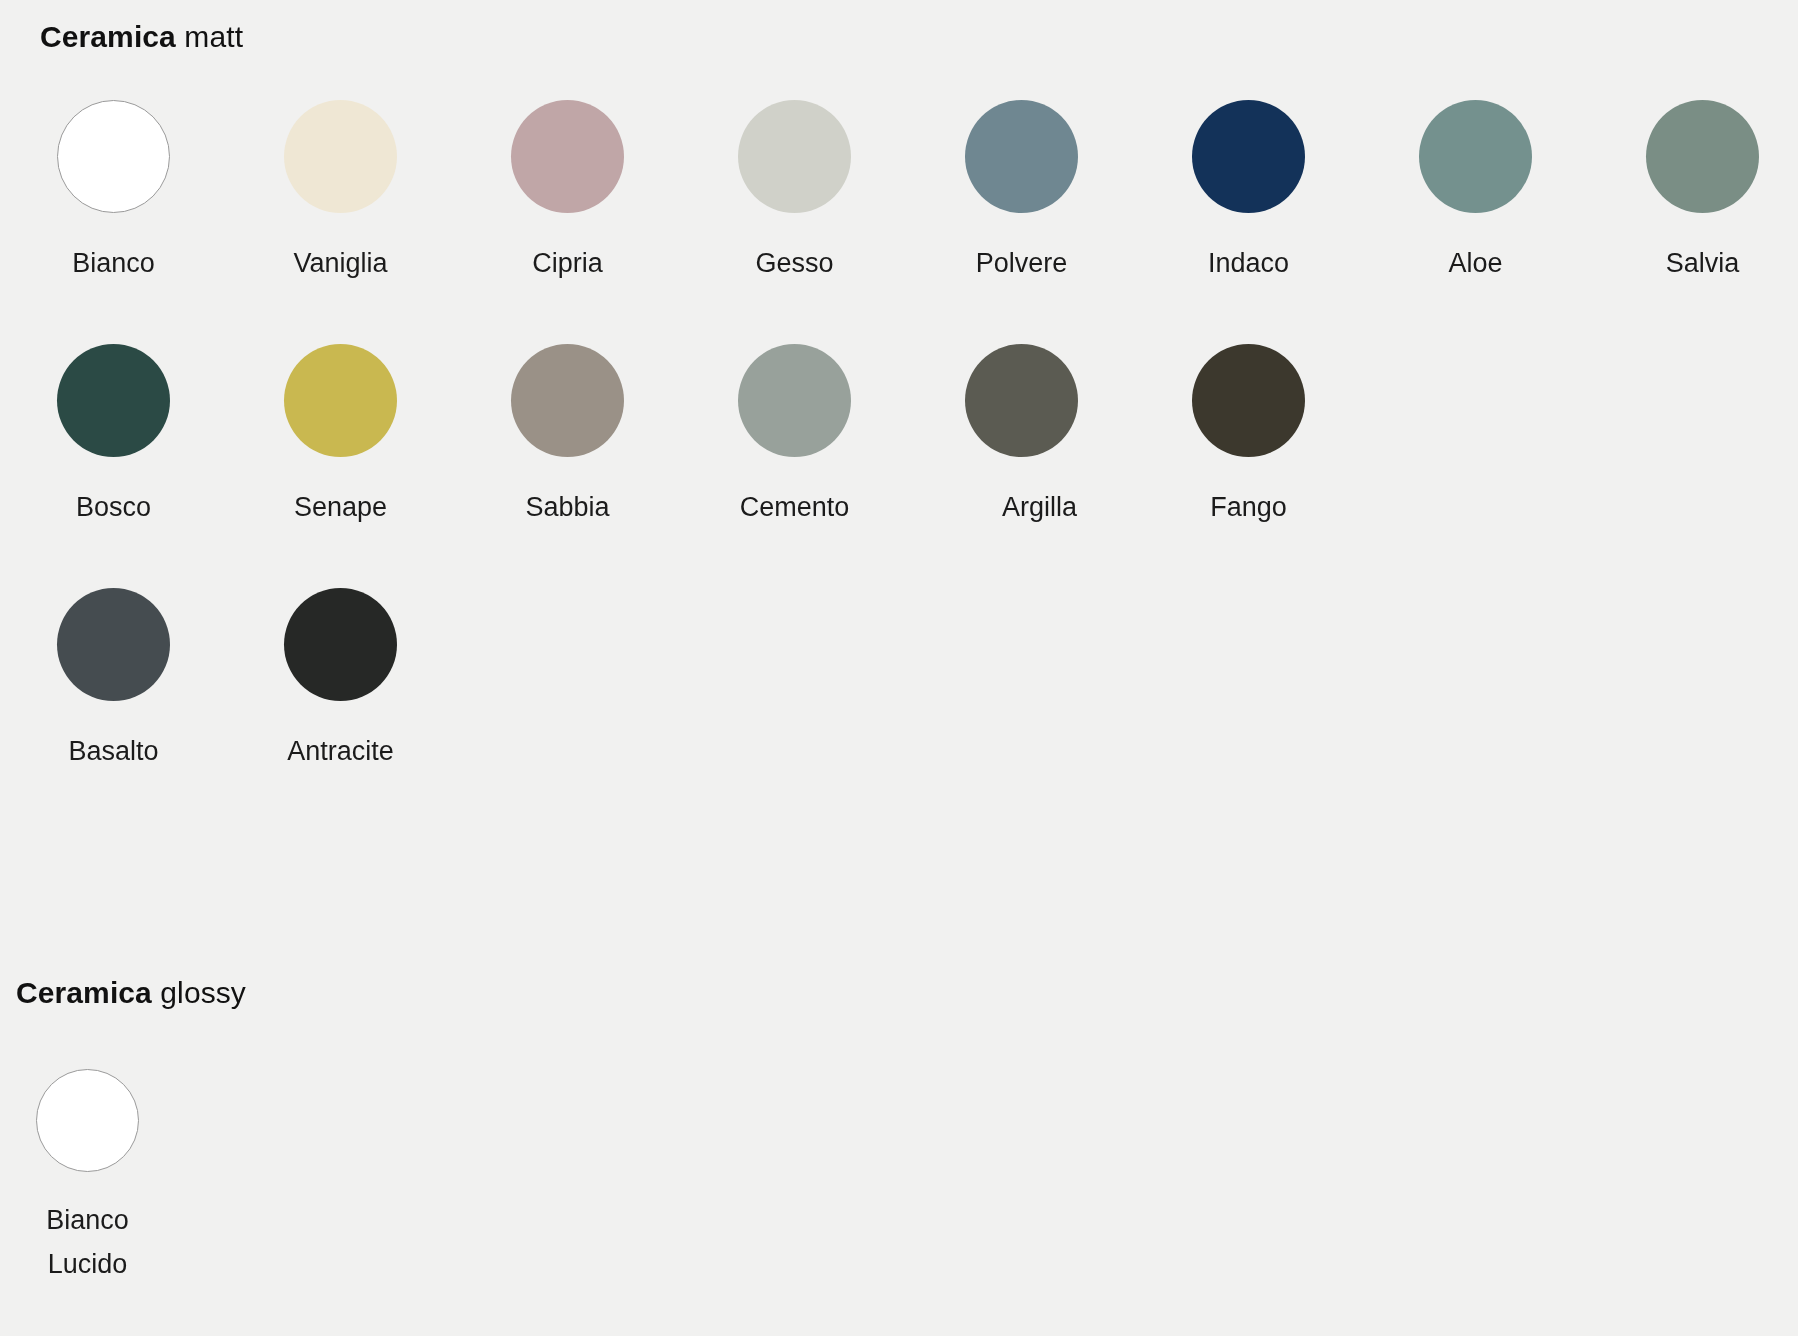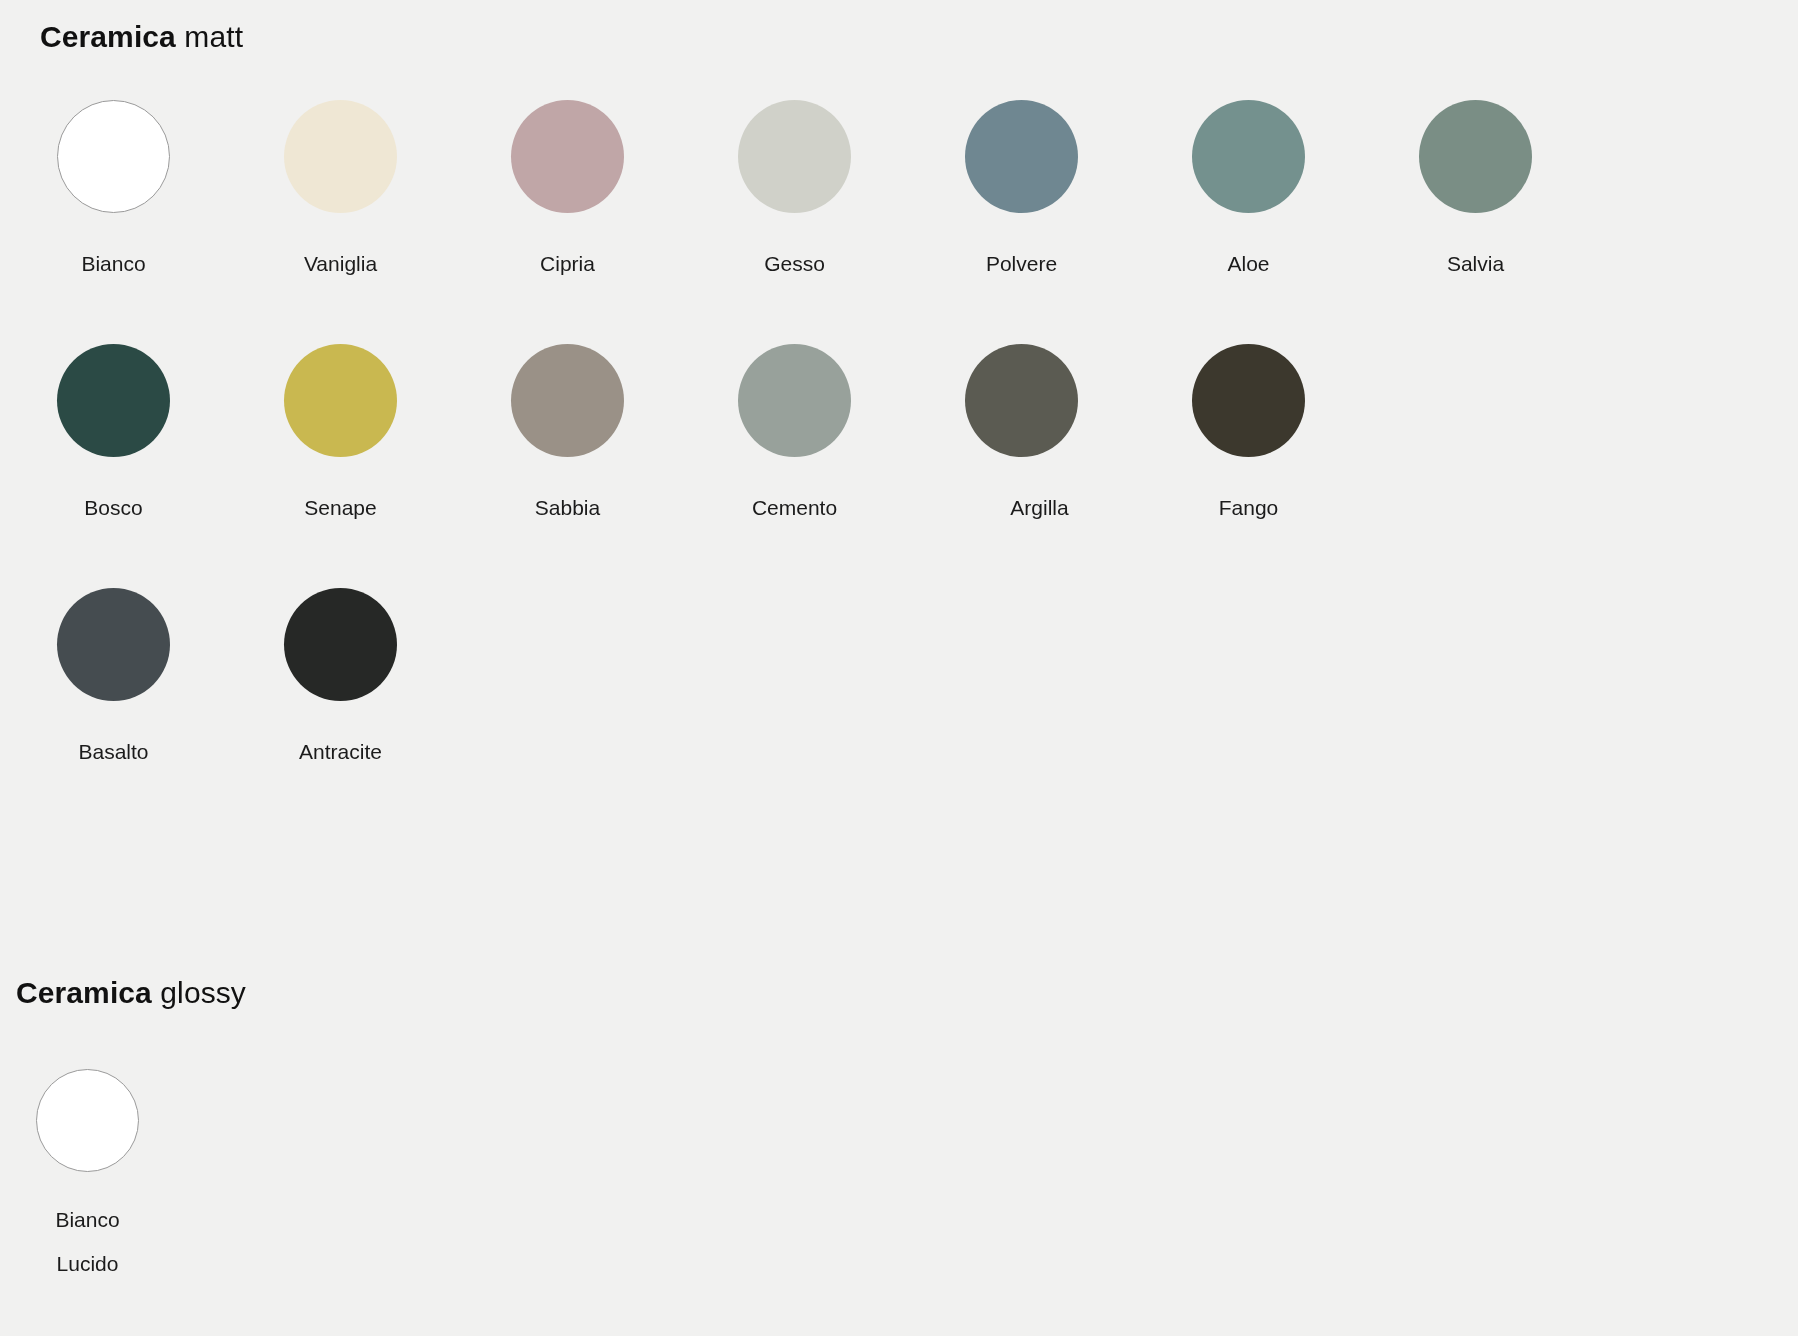--- a/index.html
+++ b/index.html
@@ -60,21 +60,21 @@
     box-sizing: border-box;
     display: block;
   }
 
   .swatch-dot.bordered {
     border: 1px solid #9a9a9a;
   }
 
   .swatch-label {
     margin-top: 29px;
-    font-size: 21px;
+    font-size: 27px;
     line-height: 43px;
     color: #1b1b1b;
     font-weight: 400;
     text-align: center;
     white-space: pre-line;
   }
 
   
   #row-matt-1 { left: 0px;  top: 100px; }
   #row-matt-2 { left: 0px;  top: 344px; }
@@ -113,20 +113,24 @@
       <span class="swatch-dot" style="background-color: rgb(192, 166, 167);"></span>
       <span class="swatch-label" style="color: rgb(27, 27, 27);">Cipria</span>
     </div>
     <div class="swatch-cell">
       <span class="swatch-dot" style="background-color: rgb(208, 209, 201);"></span>
       <span class="swatch-label" style="color: rgb(27, 27, 27);">Gesso</span>
     </div>
     <div class="swatch-cell">
       <span class="swatch-dot" style="background-color: rgb(111, 135, 145);"></span>
       <span class="swatch-label" style="color: rgb(27, 27, 27);">Polvere</span>
+    </div>
+    <div class="swatch-cell">
+      <span class="swatch-dot" style="background-color: rgb(19, 50, 89);"></span>
+      <span class="swatch-label" style="color: rgb(27, 27, 27);">Indaco</span>
     </div>
     <div class="swatch-cell">
       <span class="swatch-dot" style="background-color: rgb(116, 145, 142);"></span>
       <span class="swatch-label" style="color: rgb(27, 27, 27);">Aloe</span>
     </div>
     <div class="swatch-cell">
       <span class="swatch-dot" style="background-color: rgb(122, 142, 133);"></span>
       <span class="swatch-label" style="color: rgb(27, 27, 27);">Salvia</span>
     </div>
   </div>

